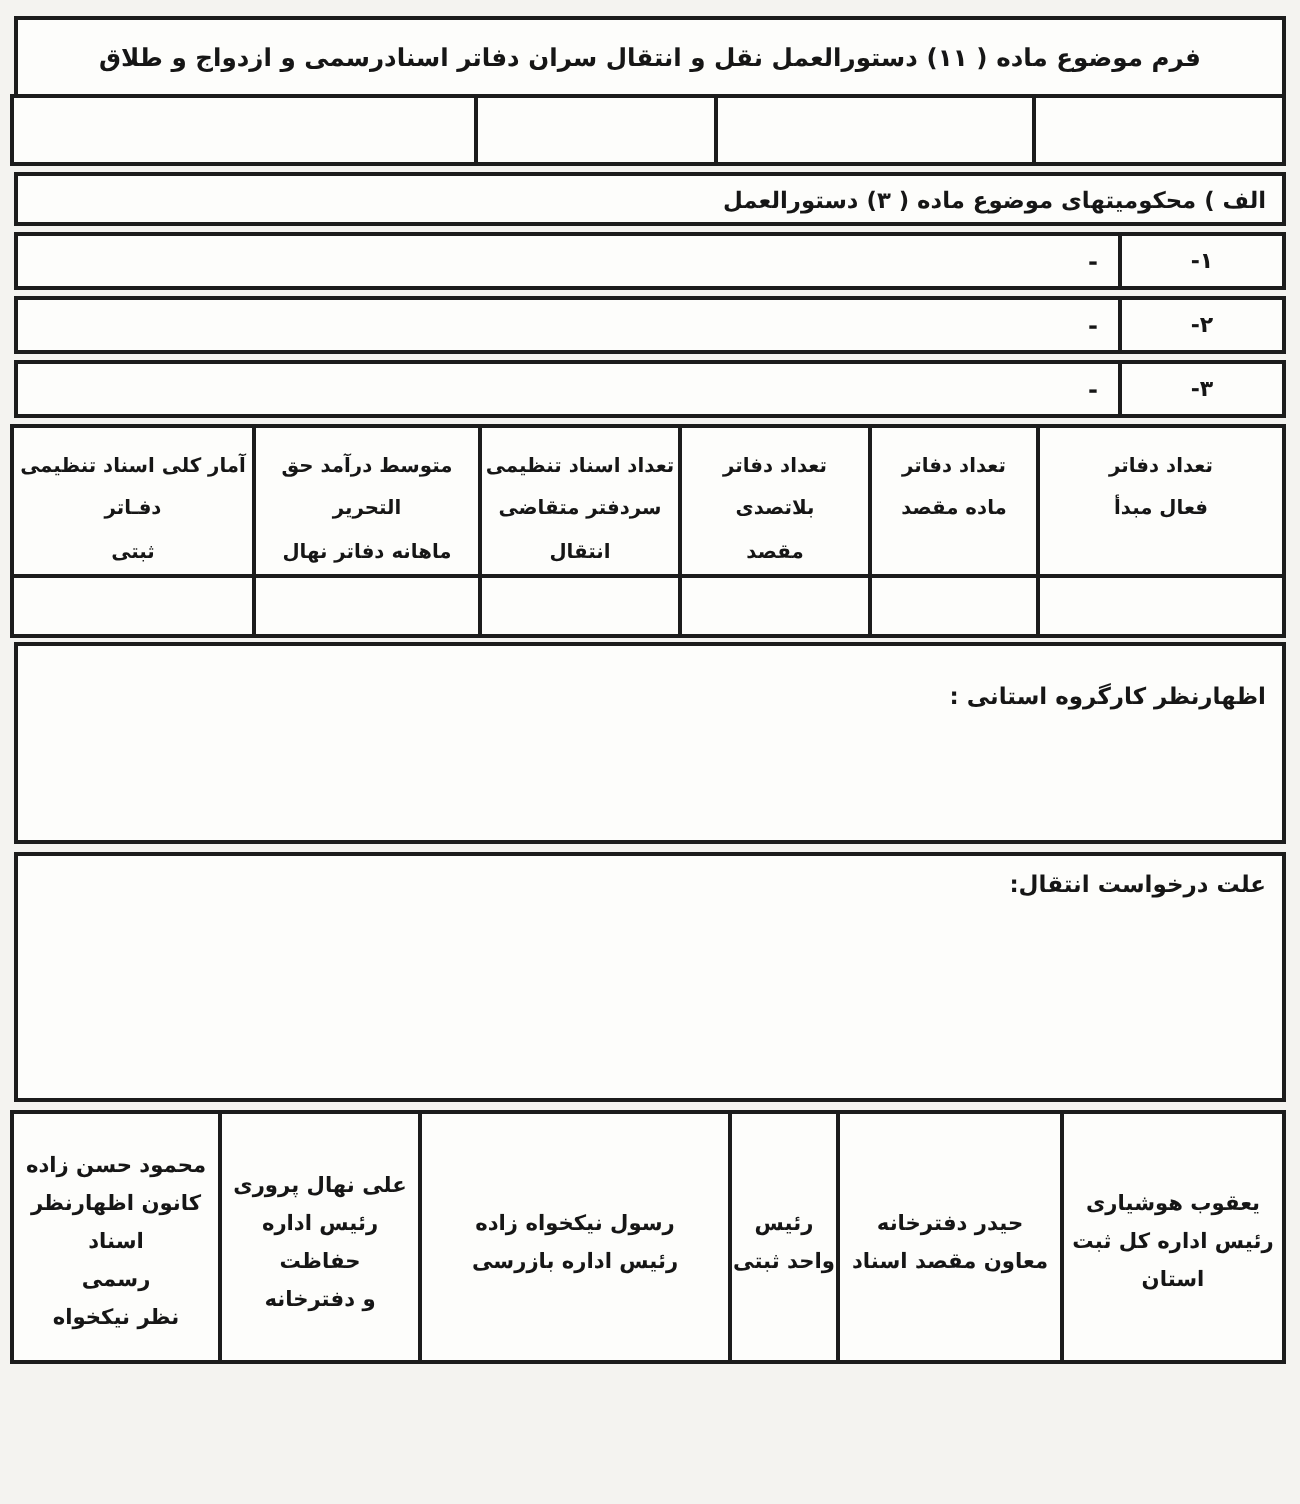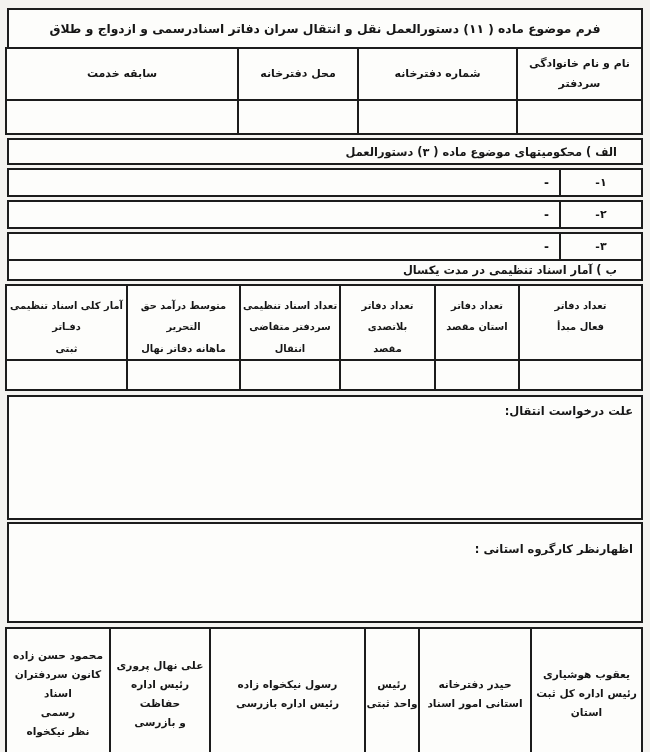--- a/index.html
+++ b/index.html
@@ -37,21 +37,21 @@
   table.tbl td { border:2px solid #1c1c1c; text-align:center; vertical-align:middle; }
 
   .info-tbl { margin-top:-2px; }
   .info-tbl .hdr-row td { height:52px; font-size:11px; line-height:1.85; }
   .info-tbl .data-row td { height:34px; }
 
   .section-bar {
     margin-top:3px;
     height:27px;
     display:flex; align-items:center;
-    padding:0 24px;
+    padding:0 8px;
     font-size:11.4px;
   }
   .bar-b { margin-top:-2px; height:22px; }
 
   .a-row {
     margin-top:3px;
     height:29px;
     display:flex;
     align-items:stretch;
   }
@@ -114,29 +114,20 @@
     </div>
 
     <table class="tbl info-tbl">
       <colgroup>
         <col style="width:125px">
           <col style="width:159px">
           <col style="width:120px">
           <col style="width:232px">
       </colgroup>
       <tbody>
-        <tr class="hdr-row">
-          <td>
-            <div>نام و نام خانوادگی</div>
-            <div>سردفتر</div>
-          </td>
-          <td>شماره دفترخانه</td>
-          <td>محل دفترخانه</td>
-          <td>سابقه خدمت</td>
-        </tr>
         <tr class="data-row">
           <td></td>
           <td></td>
           <td></td>
           <td></td>
         </tr>
       </tbody>
     </table>
 
     <div class="box section-bar">
@@ -161,42 +152,39 @@
     </div>
     <div class="box a-row">
       <div class="num-cell">
         <span class="ltr">-۳</span>
       </div>
       <div class="row-body">
         <span>-</span>
       </div>
     </div>
 
-    <div class="box section-bar bar-b">
-      <span>ب ) آمار اسناد تنظیمی در مدت یکسال</span>
-    </div>
 
     <table class="tbl b-tbl">
       <colgroup>
         <col style="width:123px">
           <col style="width:84px">
           <col style="width:95px">
         <col style="width:100px">
           <col style="width:113px">
           <col style="width:121px">
       </colgroup>
       <tbody>
         <tr class="hdr-row">
           <td>
             <div>تعداد دفاتر</div>
             <div>فعال مبدأ</div>
           </td>
           <td>
             <div>تعداد دفاتر</div>
-            <div>استان مقصد</div>
+            <div>ماده مقصد</div>
           </td>
           <td>
             <div>تعداد دفاتر بلاتصدی</div>
             <div>مقصد</div>
           </td>
           <td>
             <div>تعداد اسناد تنظیمی</div>
             <div>سردفتر متقاضی انتقال</div>
           </td>
           <td>
@@ -212,64 +200,64 @@
           <td></td>
           <td></td>
           <td></td>
           <td></td>
           <td></td>
           <td></td>
         </tr>
       </tbody>
     </table>
 
+    <div class="box opinion-box">
+      <span>اظهارنظر کارگروه استانی :</span>
+    </div>
+
     <div class="box reason-box">
       <span>علت درخواست انتقال:</span>
-    </div>
-
-    <div class="box opinion-box">
-      <span>اظهارنظر کارگروه استانی :</span>
     </div>
 
     <table class="tbl sig-tbl">
       <colgroup>
         <col style="width:111px">
           <col style="width:112px">
           <col style="width:54px">
         <col style="width:155px">
           <col style="width:100px">
           <col style="width:104px">
       </colgroup>
       <tbody>
         <tr>
           <td>
             <div>یعقوب هوشیاری</div>
             <div>رئیس اداره کل ثبت</div>
             <div>استان</div>
           </td>
           <td>
             <div>حیدر دفترخانه</div>
-            <div>استانی امور اسناد</div>
+            <div>معاون مقصد اسناد</div>
           </td>
           <td>
             <div>رئیس</div>
             <div>واحد ثبتی</div>
           </td>
           <td>
             <div>رسول نیکخواه زاده</div>
             <div>رئیس اداره بازرسی</div>
           </td>
           <td>
             <div>علی نهال پروری</div>
             <div>رئیس اداره حفاظت</div>
-            <div>و بازرسی</div>
+            <div>و دفترخانه</div>
           </td>
           <td>
             <div>محمود حسن زاده</div>
-            <div>کانون سردفتران اسناد</div>
+            <div>کانون اظهارنظر اسناد</div>
             <div>رسمی</div>
             <div>نظر نیکخواه</div>
           </td>
         </tr>
       </tbody>
     </table>
 
   </div>
 </div>
 

